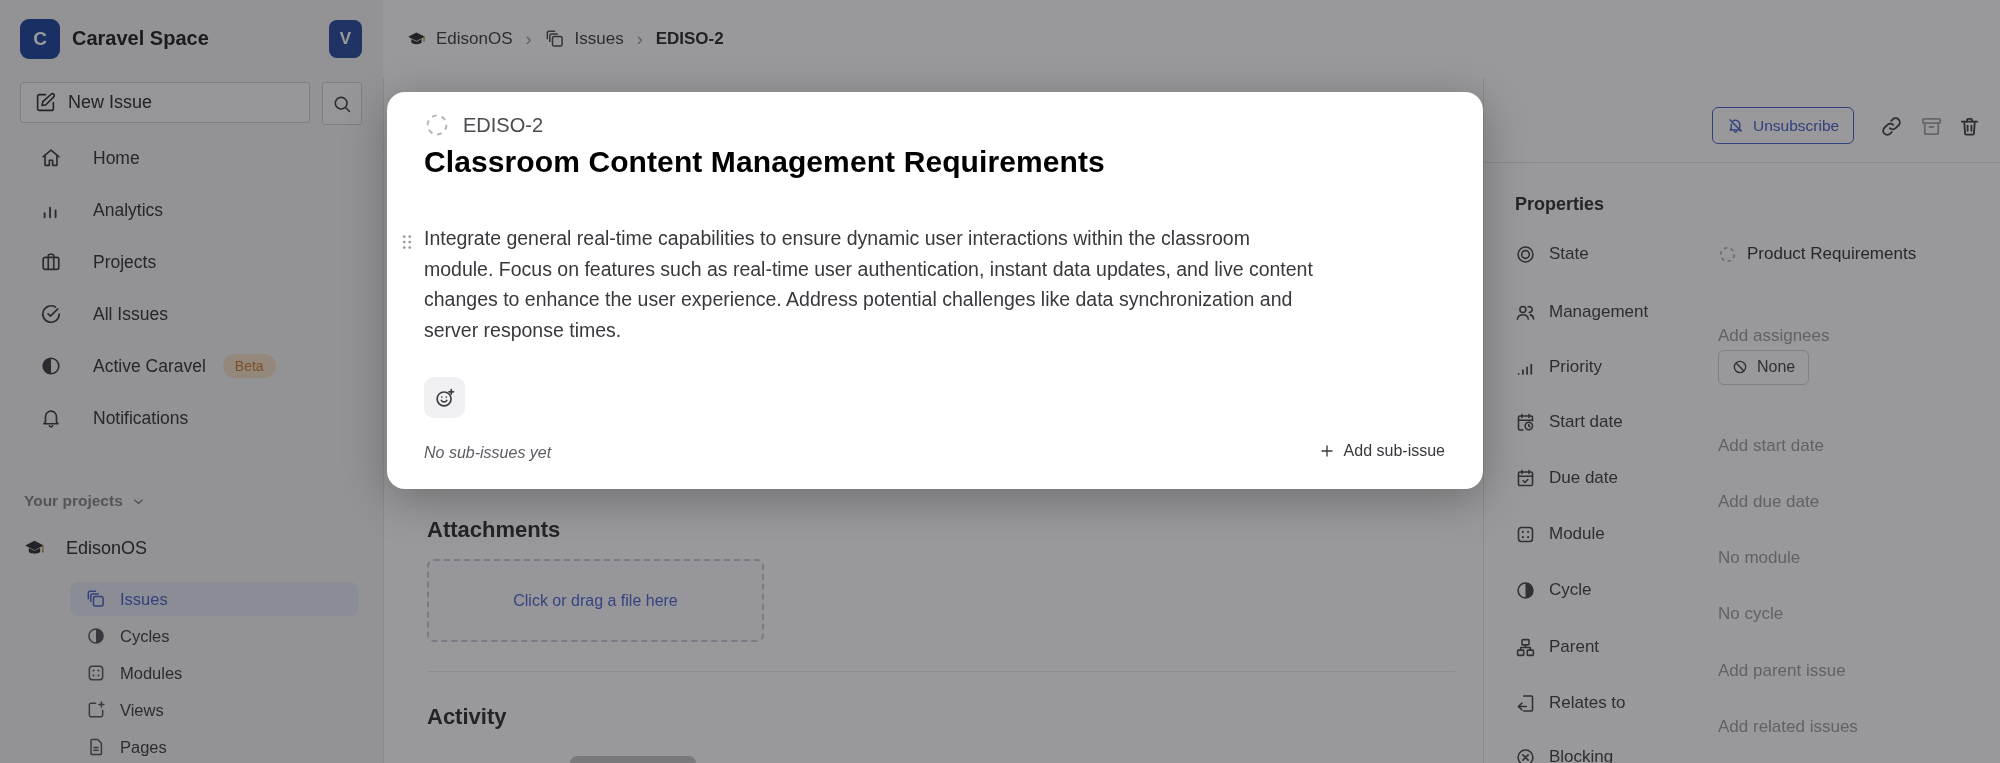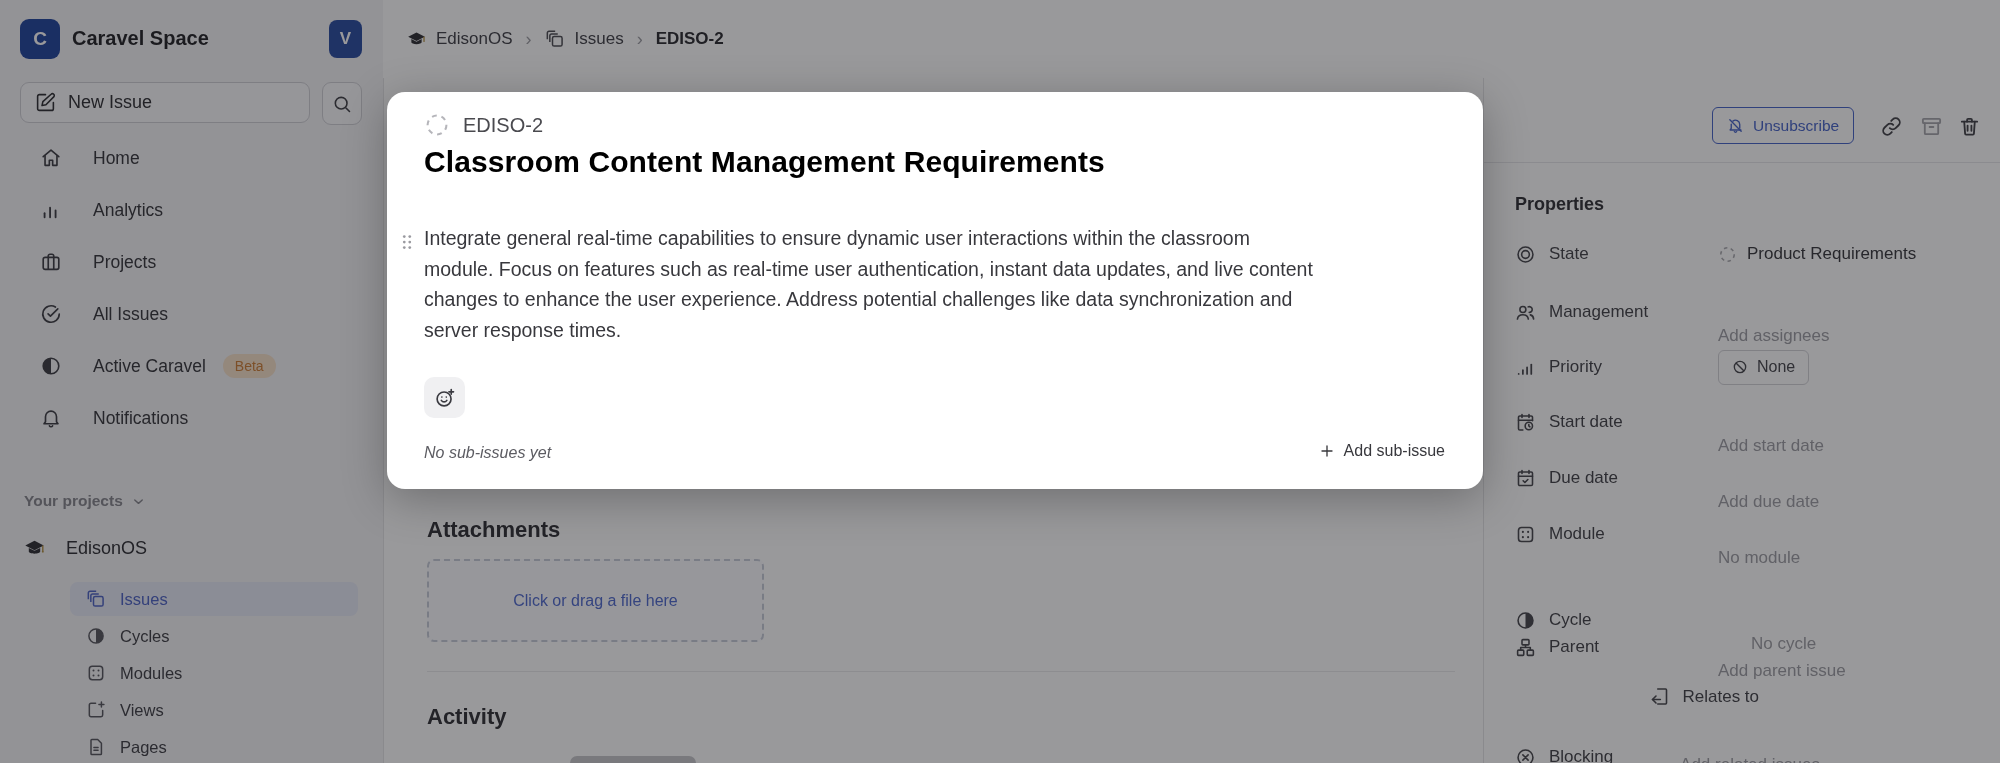--- a/index.html
+++ b/index.html
@@ -9,21 +9,21 @@
   svg{display:block;}
   .ico{display:inline-flex;align-items:center;justify-content:center;flex:0 0 auto;}
 
   
   #sidebar{left:0;top:0;width:383px;height:763px;background:#f4f4f6;border-right:1px solid #e4e4e7;}
   .ws-logo{left:20px;top:19px;width:40px;height:40px;border-radius:9px;background:#1e429b;
            display:flex;align-items:center;justify-content:center;color:#fff;font-size:19px;font-weight:700;}
   .ws-name{left:72px;top:27px;font-size:20px;font-weight:700;color:#1f1f23;}
   .user-avatar{left:329px;top:20px;width:33px;height:38px;border-radius:8px;background:#27499f;
            display:flex;align-items:center;justify-content:center;color:#fff;font-size:17px;font-weight:600;}
-  .btn-like{background:#fafafb;border:1px solid #cfcfd5;border-radius:9px;display:flex;align-items:center;text-align:center;}
+  .btn-like{background:#fafafb;border:1px solid #cfcfd5;border-radius:3px;display:flex;align-items:center;text-align:center;}
   .new-issue{left:20px;top:82px;width:290px;height:41px;padding:0 14px;gap:12px;box-sizing:border-box;
              font-size:18px;font-weight:500;color:#2c2c30;cursor:pointer;}
   .search-btn{left:322px;top:82px;width:38px;height:41px;justify-content:center;cursor:pointer;color:#3c3c42;}
   #nav{left:0;top:132px;width:383px;}
   .nav-item{display:flex;align-items:center;height:52px;padding-left:40px;gap:31px;font-size:17.5px;color:#333338;cursor:pointer;}
   .nav-item .ico{color:#3a3a40;}
   .badge-beta{margin-left:14px;background:#f7e0c8;color:#cc7c33;font-size:14px;font-weight:500;
               padding:4px 12px;border-radius:999px;}
   .your-projects{left:24px;top:492px;display:flex;align-items:center;gap:8px;
                  font-size:15.5px;font-weight:600;color:#85858c;cursor:pointer;}
@@ -422,21 +422,21 @@
             <circle cx="15" cy="9" r="1.2" fill="currentColor" stroke="none"></circle>
             <circle cx="9" cy="15" r="1.2" fill="currentColor" stroke="none"></circle>
             <circle cx="15" cy="15" r="1.2" fill="currentColor" stroke="none"></circle>
           </svg>
         </span>
       <span>Module</span>
     </span>
     <span class="prop-value placeholder">No module</span>
   </div>
 
-  <div class="prop-row abs" style="top:603px;gap:33px;">
+  <div class="prop-row abs" style="top:573px;">
     <span class="prop-label">
       <span class="ico">
           <svg width="21" height="21" viewBox="0 0 24 24" fill="none" stroke="currentColor" stroke-width="1.8">
             <circle cx="12" cy="12" r="8.5"></circle>
             <path d="M12 3.5a8.5 8.5 0 0 1 0 17z" fill="currentColor" stroke="none"></path>
           </svg>
         </span>
       <span>Cycle</span>
     </span>
     <span class="prop-value placeholder">No cycle</span>
@@ -450,21 +450,21 @@
             <rect x="3" y="15" width="7" height="6" rx="1"></rect>
             <rect x="14" y="15" width="7" height="6" rx="1"></rect>
             <path d="M12 9v3M6.5 15v-3h11v3"></path>
           </svg>
         </span>
       <span>Parent</span>
     </span>
     <span class="prop-value placeholder">Add parent issue</span>
   </div>
 
-  <div class="prop-row abs" style="top:686px;flex-direction:column;">
+  <div class="prop-row abs" style="top:686px;">
     <span class="prop-label">
       <span class="ico">
           <svg width="21" height="21" viewBox="0 0 24 24" fill="none" stroke="currentColor" stroke-width="1.8" stroke-linecap="round" stroke-linejoin="round">
             <path d="M10 3.5h9a1 1 0 0 1 1 1v15a1 1 0 0 1-1 1h-9"></path>
             <path d="M13 15.5H4"></path>
             <path d="M8 11.5l-4 4 4 4"></path>
           </svg>
         </span>
       <span>Relates to</span>
     </span>

